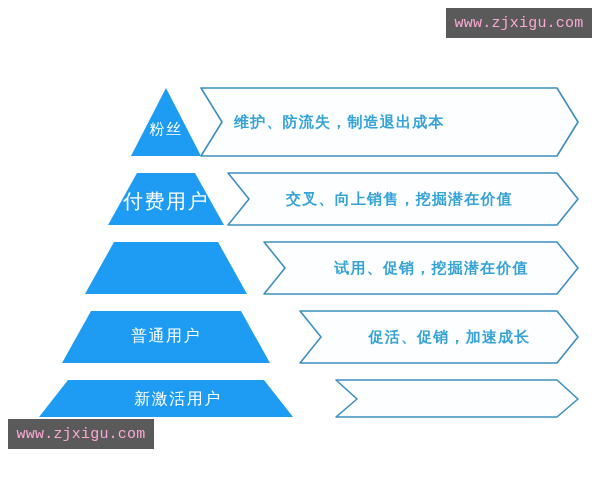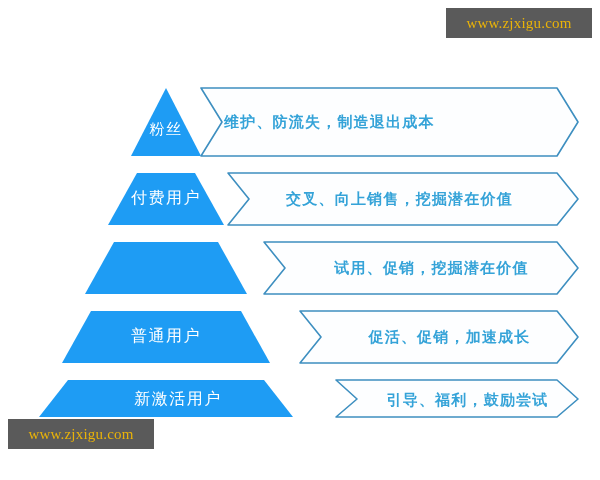--- a/index.html
+++ b/index.html
@@ -51,22 +51,22 @@
     letter-spacing: 1.2px;
     white-space: nowrap;
     text-align: center;
     pointer-events: none;
   }
 
   
   .watermark {
     position: absolute;
     background: #5a5a5a;
-    color: #eab308;
-    font-family: Liberation Serif, serif;
+    color: #f9a8d4;
+    font-family: Liberation Mono, monospace;
     display: flex;
     align-items: center;
     justify-content: center;
     letter-spacing: 0.2px;
   }
   #watermark-top {
     right: 8px;
     top: 8px;
     width: 146px;
     height: 30px;
@@ -87,39 +87,38 @@
 
   <svg id="pyramid-group" viewBox="0 0 330 480" width="330" height="480">
     <polygon points="166,88 201,156 131,156" fill="#1e9cf4"></polygon>
     <polygon points="137,173 195,173 224,225 108,225" fill="#1e9cf4"></polygon>
     <polygon points="114,242 218,242 247,294 85,294" fill="#1e9cf4"></polygon>
     <polygon points="91,311 241,311 270,363 62,363" fill="#1e9cf4"></polygon>
     <polygon points="68,380 264,380 293,417 39,417" fill="#1e9cf4"></polygon>
   </svg>
 
   <div class="tier-label" style="left:131px; top:120px; width:70px; font-size:15px;">粉丝</div>
-  <div class="tier-label" style="left:108px; top:188px; width:116px; font-size:16px;">付费用户</div>
+  <div class="tier-label" style="left:108px; top:188px; width:116px; font-size:20px;">付费用户</div>
   <div class="tier-label" style="left:62px; top:326px; width:208px; font-size:16px;">普通用户</div>
   <div class="tier-label" style="left:51px; top:389px; width:254px; font-size:16px;">新激活用户</div>
 
   <svg id="banner-group" viewBox="0 0 600 480" width="600" height="480">
 
     <polygon points="201,88 557,88 578,122 557,156 201,156 222,122" fill="#fdfeff" stroke="#3e8fc0" stroke-width="1.6" stroke-linejoin="round"></polygon>
 
     <polygon points="228,173 557,173 578,199 557,225 228,225 249,199" fill="#fdfeff" stroke="#3e8fc0" stroke-width="1.6" stroke-linejoin="round"></polygon>
 
     <polygon points="264,242 557,242 578,268 557,294 264,294 285,268" fill="#fdfeff" stroke="#3e8fc0" stroke-width="1.6" stroke-linejoin="round"></polygon>
 
     <polygon points="300,311 557,311 578,337 557,363 300,363 321,337" fill="#fdfeff" stroke="#3e8fc0" stroke-width="1.6" stroke-linejoin="round"></polygon>
 
     <polygon points="336,380 557,380 578,399 557,417 336,417 357,399" fill="#fdfeff" stroke="#3e8fc0" stroke-width="1.6" stroke-linejoin="round"></polygon>
   </svg>
 
-  <div class="banner-text" style="left:222px; top:113px; width:356px; font-size:15px; text-align:left; padding-left:2px; box-sizing:border-box;">维护、防流失，制造退出成本</div>
+  <div class="banner-text" style="left:222px; top:113px; width:356px; font-size:15px; text-align:left; padding-left:12px; box-sizing:border-box;">维护、防流失，制造退出成本</div>
   <div class="banner-text" style="left:235px; top:190px; width:329px; font-size:15px;">交叉、向上销售，挖掘潜在价值</div>
   <div class="banner-text" style="left:285px; top:259px; width:293px; font-size:15px;">试用、促销，挖掘潜在价值</div>
   <div class="banner-text" style="left:321px; top:328px; width:257px; font-size:15px;">促活、促销，加速成长</div>
-  <div class="banner-text" style="left:357px; top:391px; width:221px; font-size:15px;">引导、福利，鼓励尝试</div>
 
   <div class="watermark" id="watermark-top">www.zjxigu.com</div>
   <div class="watermark" id="watermark-bottom">www.zjxigu.com</div>
 
 </div>
 
 </body></html>

